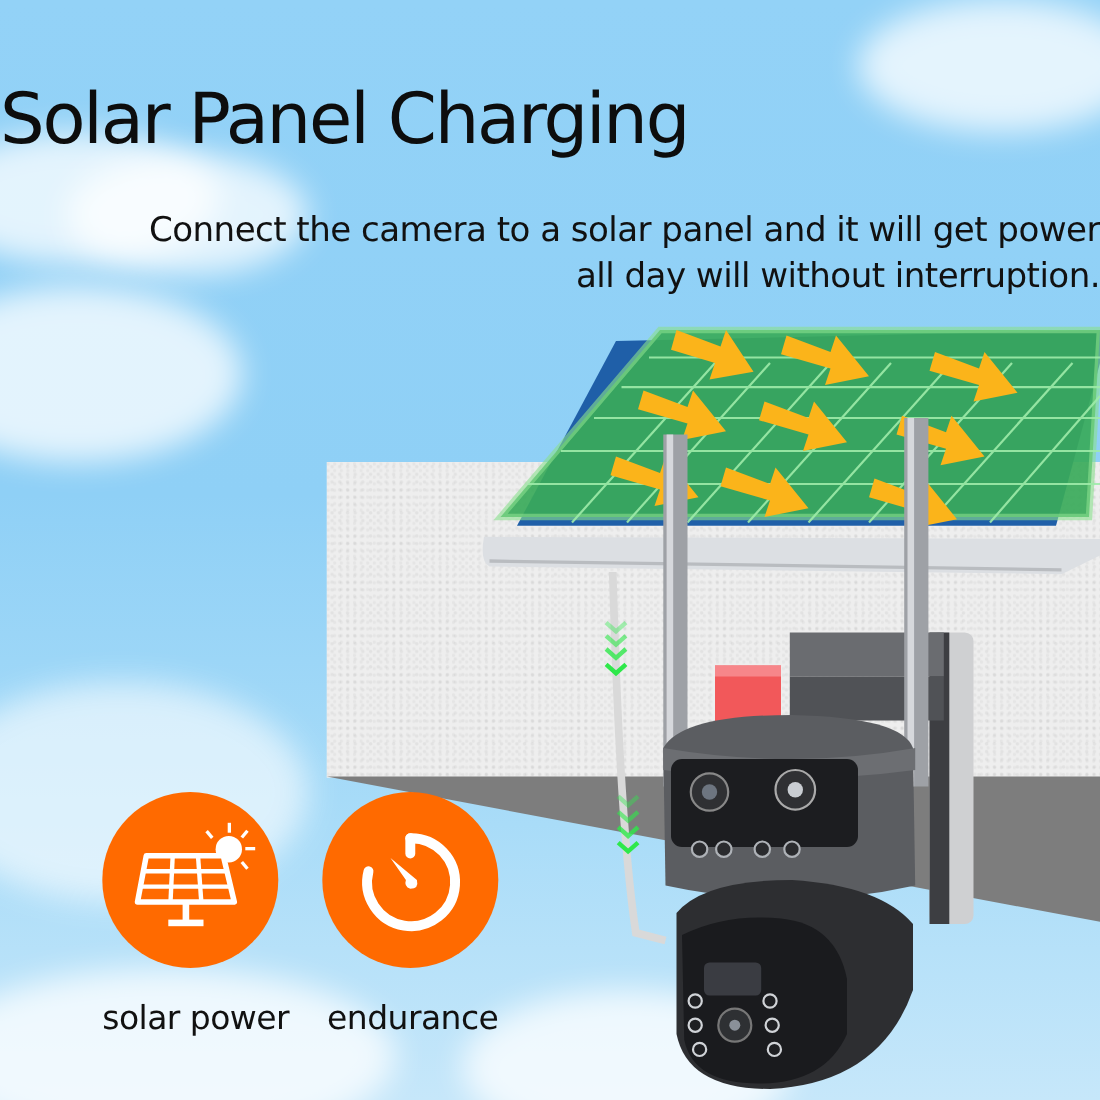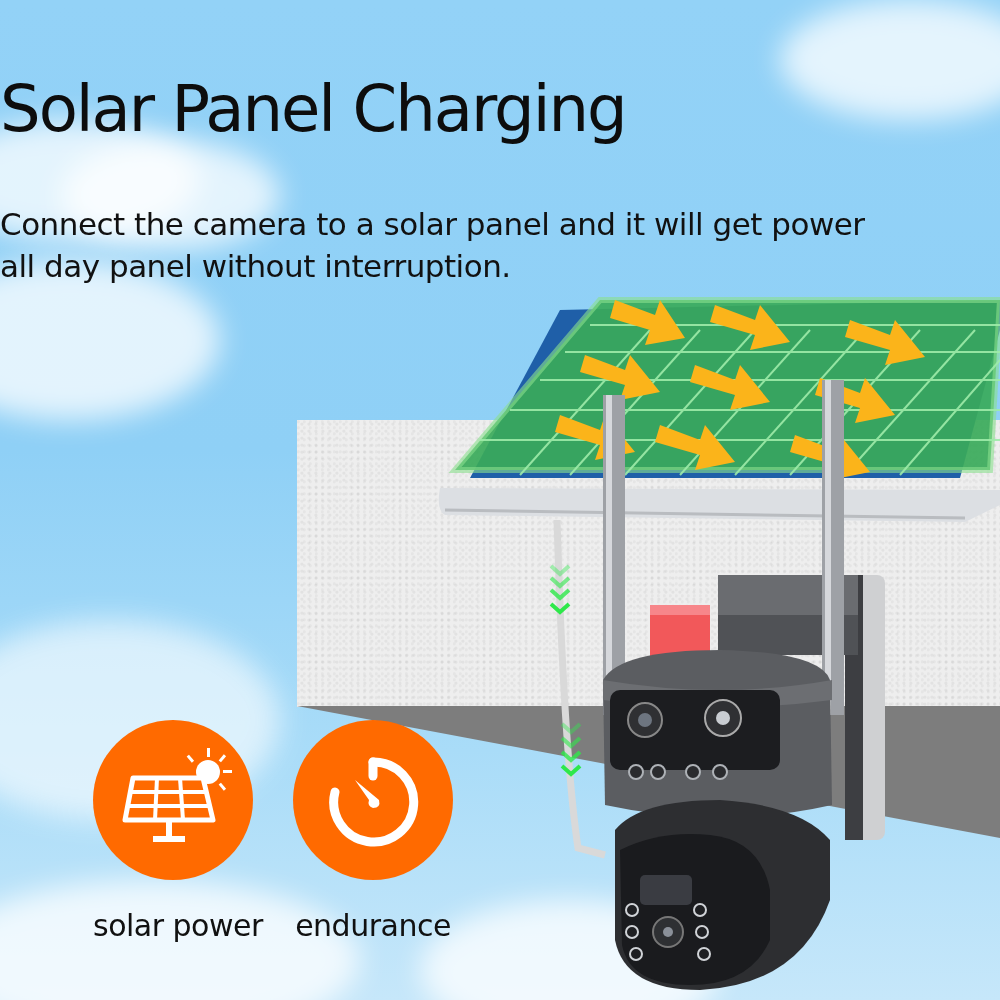--- a/index.html
+++ b/index.html
@@ -3,49 +3,49 @@
 <meta charset="utf-8">
 <style>
   html, body { margin:0; padding:0; }
   body { width:1000px; height:1000px; overflow:hidden; position:relative;
     font-family: "DejaVu Sans", "Liberation Sans", sans-serif; }
   .sky { position:absolute; inset:0;
     background: linear-gradient(180deg, #93d2f7 0%, #8fd0f6 45%, #a9dcf8 75%, #c6e7fa 100%); }
   .cloud { position:absolute; border-radius:50%; background: rgba(255,255,255,0.75); filter: blur(14px); }
   .title { position:absolute; left:0; right:0; top:72px; text-align:left;
     font-size:64px; font-weight:500; color:#0d0d0d; letter-spacing:-2px; }
-  .subtitle { position:absolute; left:0; right:0; top:188px; text-align:left;
-    font-size:31px; color:#111; line-height:42px; letter-spacing:-0.5px;margin-top:15px; }
+  .subtitle { position:absolute; left:0; right:0; top:188px; text-align:right;
+    font-size:31px; color:#111; line-height:42px; letter-spacing:-0.5px; }
   .wall-face { position:absolute; left:297px; top:420px; width:703px; height:287px;
     background:
       radial-gradient(circle at 20% 30%, rgba(0,0,0,0.04) 1px, transparent 2px) 0 0/6px 6px,
       radial-gradient(circle at 70% 60%, rgba(0,0,0,0.05) 1px, transparent 2px) 0 0/7px 7px,
       #eeeeee; }
-  .feature { position:absolute; top:720px; width:160px; text-align:center; }
+  .feature { position:absolute; top:720px; width:160px; text-align:right; }
   .feature .circle { width:160px; height:160px; border-radius:50%; background:#ff6a00;
     display:flex; align-items:center; justify-content:center; }
   .feature .label { margin-top:28px; font-size:30px; color:#111; letter-spacing:-0.5px; white-space:nowrap; }
   .scene { position:absolute; left:0; top:0; }
 </style>
 </head>
 <body>
 
 <div class="sky"></div>
 <div class="cloud" style="left:-60px;top:120px;width:260px;height:120px;"></div>
 <div class="cloud" style="left:60px;top:140px;width:220px;height:110px;"></div>
 <div class="cloud" style="left:-80px;top:260px;width:300px;height:160px;"></div>
 <div class="cloud" style="left:780px;top:0px;width:260px;height:120px;"></div>
 <div class="cloud" style="left:-60px;top:620px;width:340px;height:200px;opacity:0.8;"></div>
 <div class="cloud" style="left:-60px;top:880px;width:420px;height:160px;"></div>
 <div class="cloud" style="left:420px;top:900px;width:300px;height:140px;"></div>
 
 <div class="title">Solar Panel Charging</div>
 <div class="subtitle">
   <div>Connect the camera to a solar panel and it will get power</div>
-  <div>all day panel without interruption.</div>
+  <div>all day will without interruption.</div>
 </div>
 
 <div class="wall-face"></div>
 
 <svg class="scene" width="1000" height="1000" viewBox="0 0 1000 1000">
   <polygon points="297,706 1000,706 1000,838" fill="#7d7d7d"></polygon>
 
   <g>
     <path d="M440,488 L1000,490 L1000,505 L965,522 L445,515 Q436,510 440,488 Z" fill="#dcdfe3"></path>
     <path d="M445,510 L965,518" stroke="#b9bcc0" stroke-width="3"></path>

